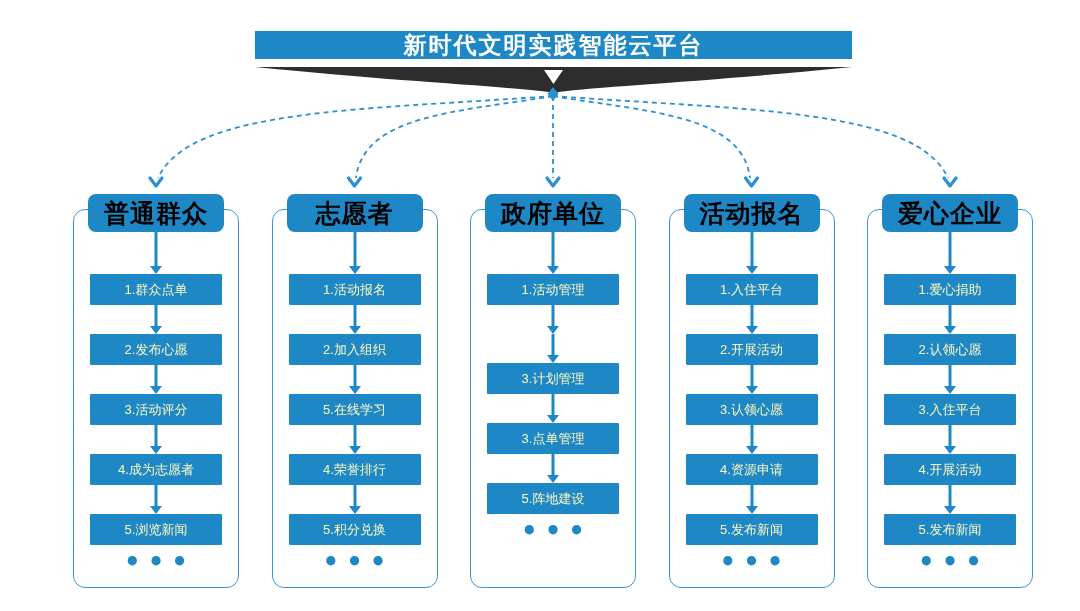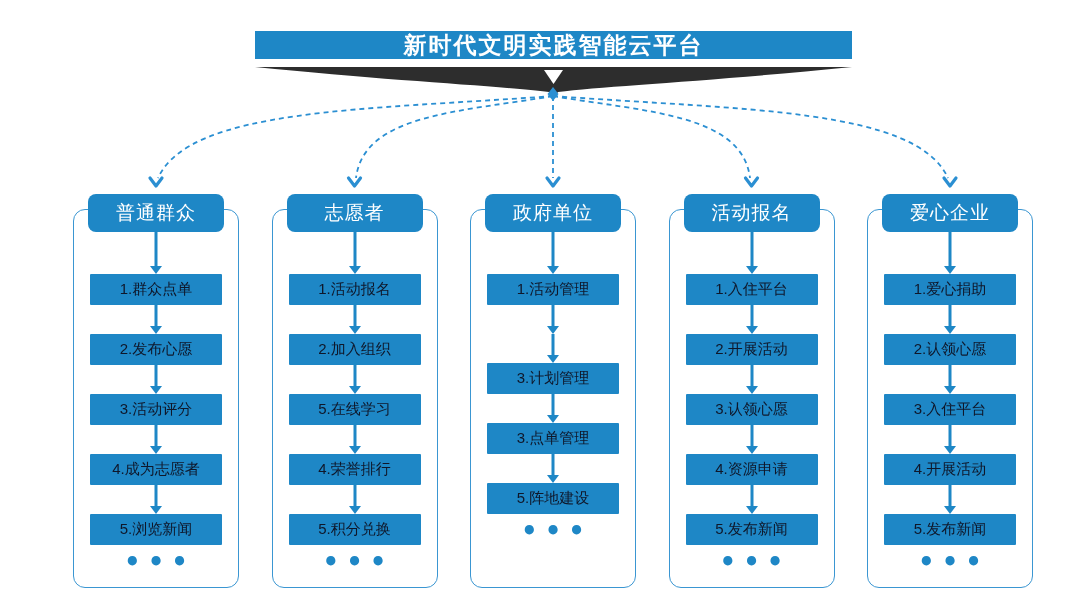--- a/index.html
+++ b/index.html
@@ -56,34 +56,34 @@
     width:166px;height:379px;
     border:1.5px solid var(--border);
     border-radius:12px;
     background:#fff;
   }
   .col-header{
     position:absolute;top:-16px;left:50%;transform:translateX(-50%);
     width:136px;height:38px;
     background:var(--primary);
     border-radius:8px;
-    color:#ffffff;font-size:19px;font-weight:400;
+    color:#000000;font-size:25px;font-weight:700;
     display:flex;align-items:center;justify-content:center;
     letter-spacing:1px;
     white-space:nowrap;
   }
   .col-body{
     padding-top:22px;
     display:flex;flex-direction:column;align-items:center;
   }
   .flow-step{
     width:132px;height:31px;
     background:var(--primary);
     border-radius:1px;
-    color:#0f172a;font-size:15px;
+    color:#fef9c3;font-size:13px;
     display:flex;align-items:center;justify-content:center;
     white-space:nowrap;
   }
   .v-arrow{position:relative;width:14px;}
   .v-arrow.long{height:42px;}
   .v-arrow.short{height:29px;}
   .v-arrow::before{
     content:'';position:absolute;left:50%;transform:translateX(-50%);
     top:0;bottom:6px;width:3px;background:var(--primary);
   }

